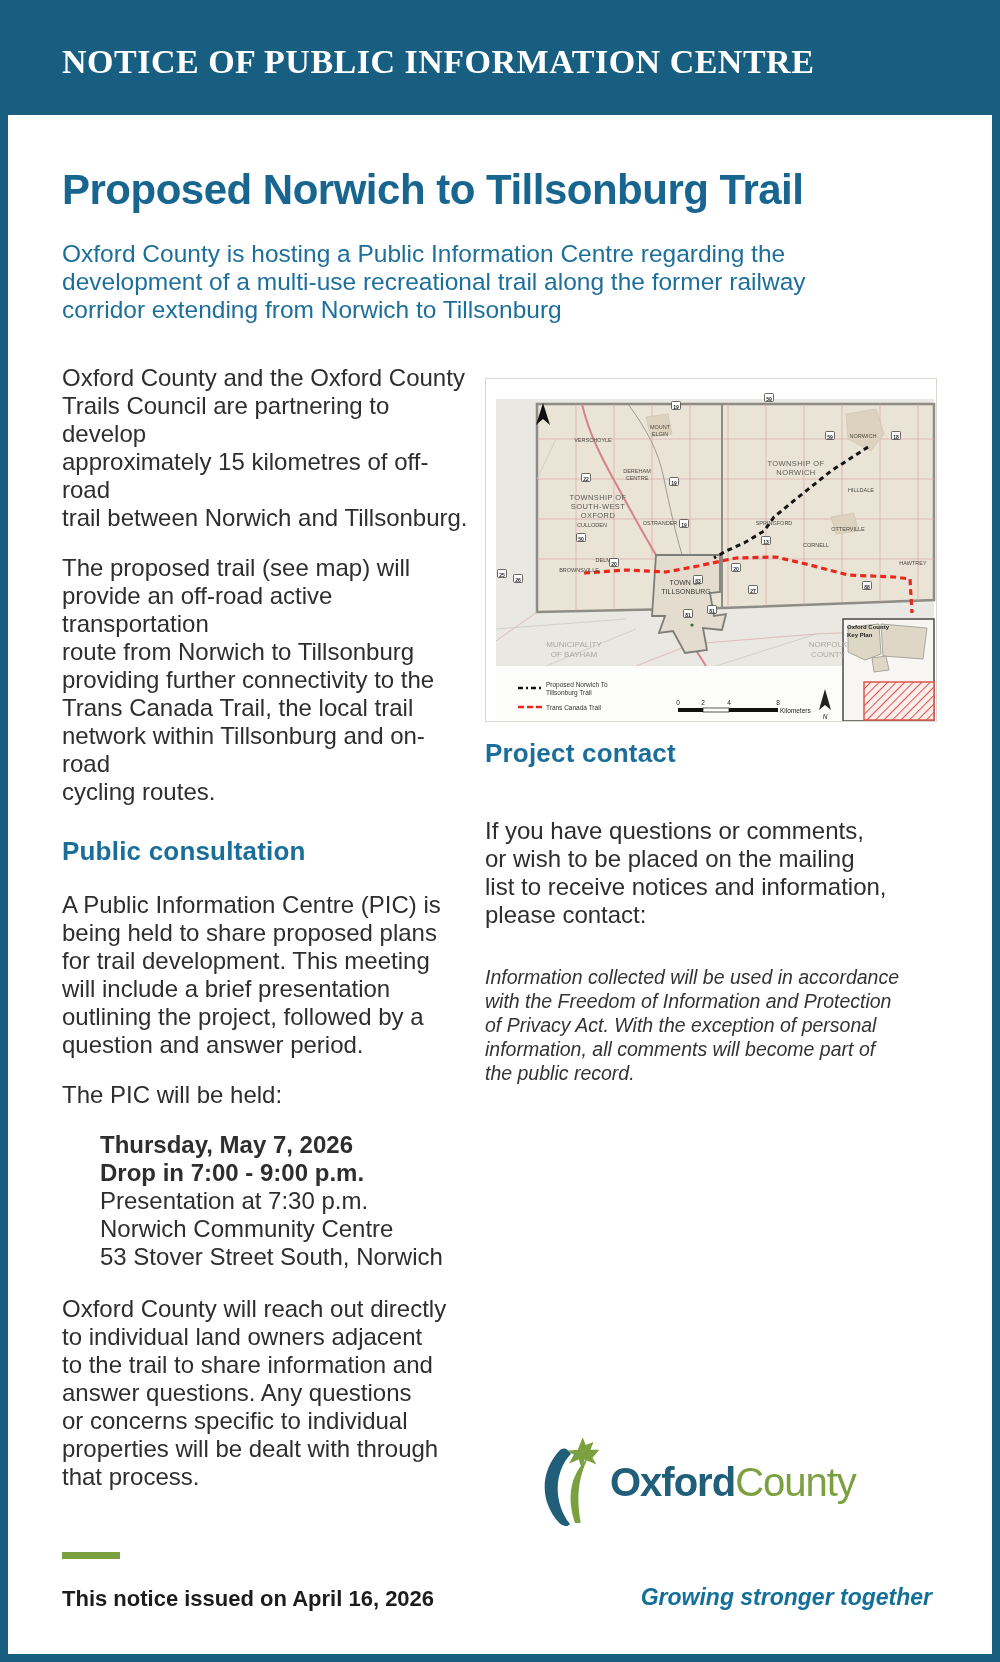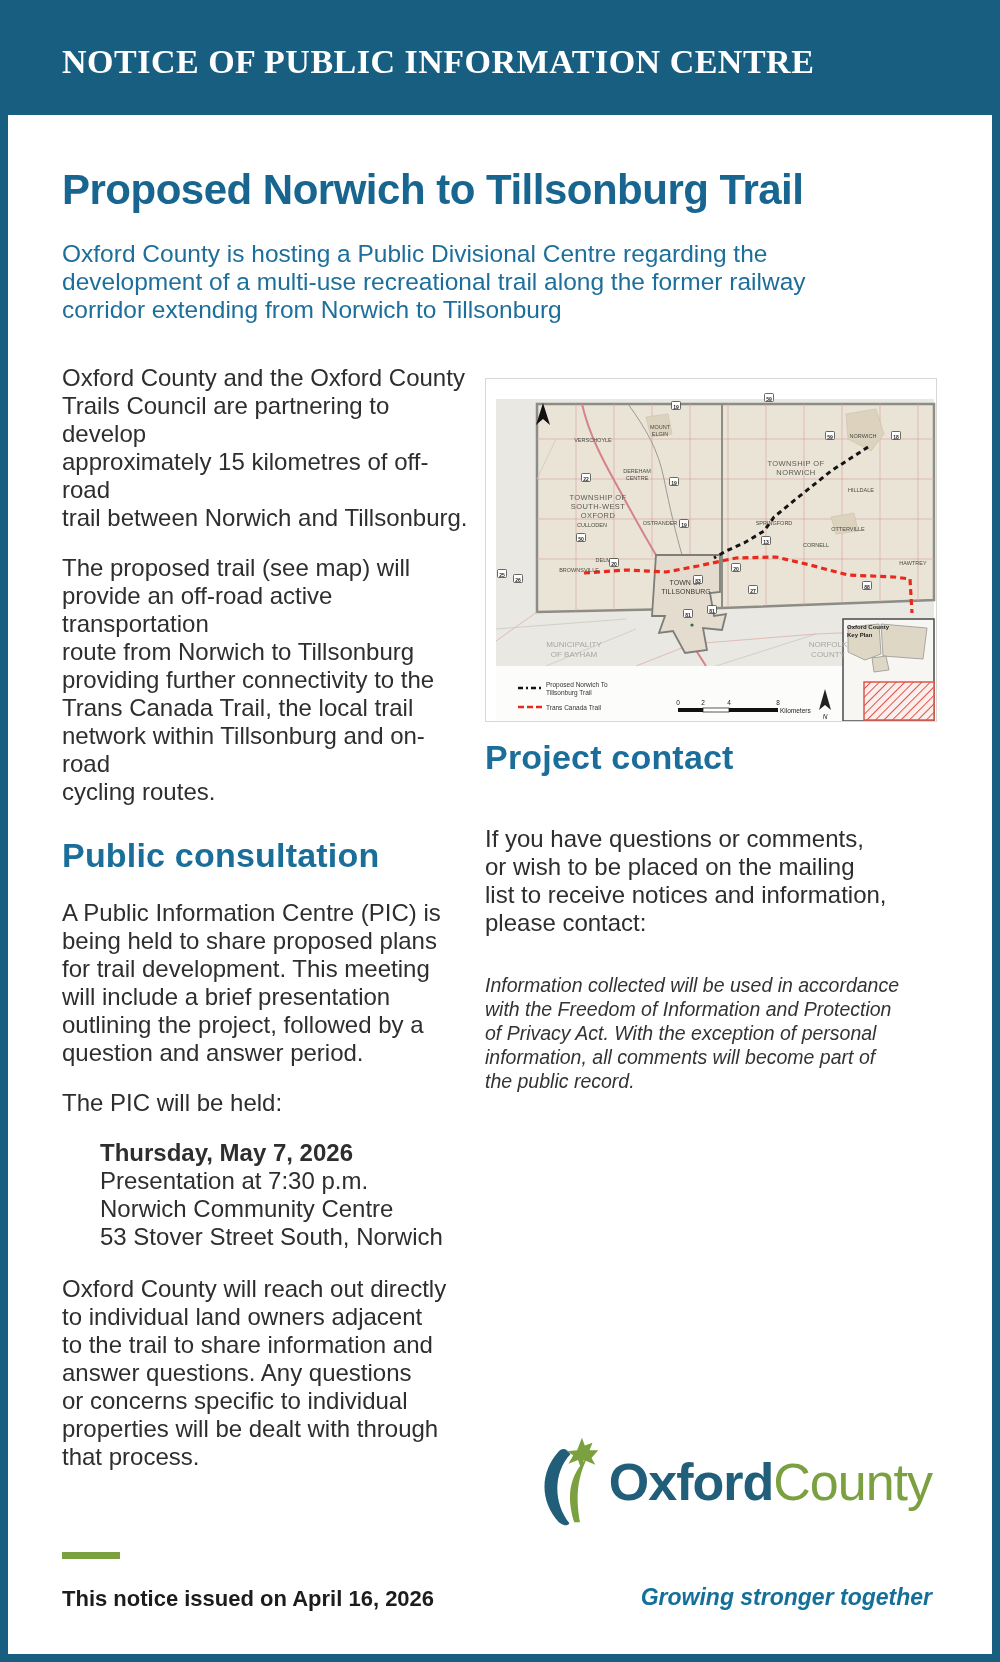--- a/index.html
+++ b/index.html
@@ -26,21 +26,21 @@
   .subtitle{
     position:absolute;left:54px;top:232px;width:830px;margin:0;
     color:#1d6f9b;font-size:24.5px;line-height:28px;white-space:pre-line;
   }
   .col-left{position:absolute;left:54px;top:356px;width:410px;}
   .col-right{position:absolute;left:477px;top:370px;width:456px;}
   .body-p{
     margin:0 0 22px 0;color:#2e2e2e;font-size:24px;line-height:28px;white-space:pre-line;
   }
   h2.section{
-    margin:30px 0 24px 0;color:#1a6e99;font-size:34px;font-weight:bold;letter-spacing:.2px;
+    margin:30px 0 24px 0;color:#1a6e99;font-size:26px;font-weight:bold;letter-spacing:.2px;
   }
   .event{margin:2px 0 24px 38px;color:#2e2e2e;font-size:24px;line-height:28px;}
   .event .b{font-weight:bold;}
   .contact-block{margin:26px 0 0 0;color:#2e2e2e;font-size:24px;line-height:28px;}
   .privacy{
     margin:36px 0 0 0;color:#333333;font-size:19.5px;line-height:24px;
     font-style:italic;white-space:pre-line;width:430px;
   }
   .map-wrap{
     width:452px;height:344px;border:1px solid #d8d8d3;box-sizing:border-box;background:#fff;
@@ -50,39 +50,39 @@
     position:absolute;left:54px;top:1544px;width:58px;height:7px;background:#7ba03f;
   }
   .issued{
     position:absolute;left:54px;top:1578px;margin:0;
     color:#1c1c1c;font-size:22px;font-weight:bold;
   }
   .logo{
     position:absolute;left:524px;top:1428px;width:400px;
     display:flex;align-items:center;
   }
-  .logo-words{font-size:52px;letter-spacing:-1px;margin-left:0;}
+  .logo-words{font-size:40px;letter-spacing:-1px;margin-left:0;}
   .logo-oxford{color:#205e79;font-weight:bold;}
   .logo-county{color:#7ba03f;font-weight:normal;}
   .tagline{
     position:absolute;left:524px;top:1576px;width:400px;margin:0;text-align:right;
     color:#147098;font-size:23px;font-weight:bold;font-style:italic;
   }
 </style>
 </head>
 <body>
 
 <div class="page">
 
   <div class="banner">
     <span>NOTICE OF PUBLIC INFORMATION CENTRE</span>
   </div>
 
   <h1 class="page-title">Proposed Norwich to Tillsonburg Trail</h1>
-  <p class="subtitle">Oxford County is hosting a Public Divisional Centre regarding the
+  <p class="subtitle">Oxford County is hosting a Public Information Centre regarding the
 development of a multi-use recreational trail along the former railway
 corridor extending from Norwich to Tillsonburg</p>
 
   <div class="col-left">
     <p class="body-p">Oxford County and the Oxford County
 Trails Council are partnering to develop
 approximately 15 kilometres of off-road
 trail between Norwich and Tillsonburg.</p>
     <p class="body-p">The proposed trail (see map) will
 provide an off-road active transportation
@@ -94,20 +94,21 @@
     <h2 class="section">Public consultation</h2>
     <p class="body-p">A Public Information Centre (PIC) is
 being held to share proposed plans
 for trail development. This meeting
 will include a brief presentation
 outlining the project, followed by a
 question and answer period.</p>
     <p class="body-p">The PIC will be held:</p>
     <div class="event">
       <div class="b">Thursday, May 7, 2026</div>
+      <div class="b">Drop in 7:00 - 9:00 p.m.</div>
       <div>Presentation at 7:30 p.m.</div>
       <div>Norwich Community Centre</div>
       <div>53 Stover Street South, Norwich</div>
     </div>
     <p class="body-p">Oxford County will reach out directly
 to individual land owners adjacent
 to the trail to share information and
 answer questions. Any questions
 or concerns specific to individual
 properties will be dealt with through

